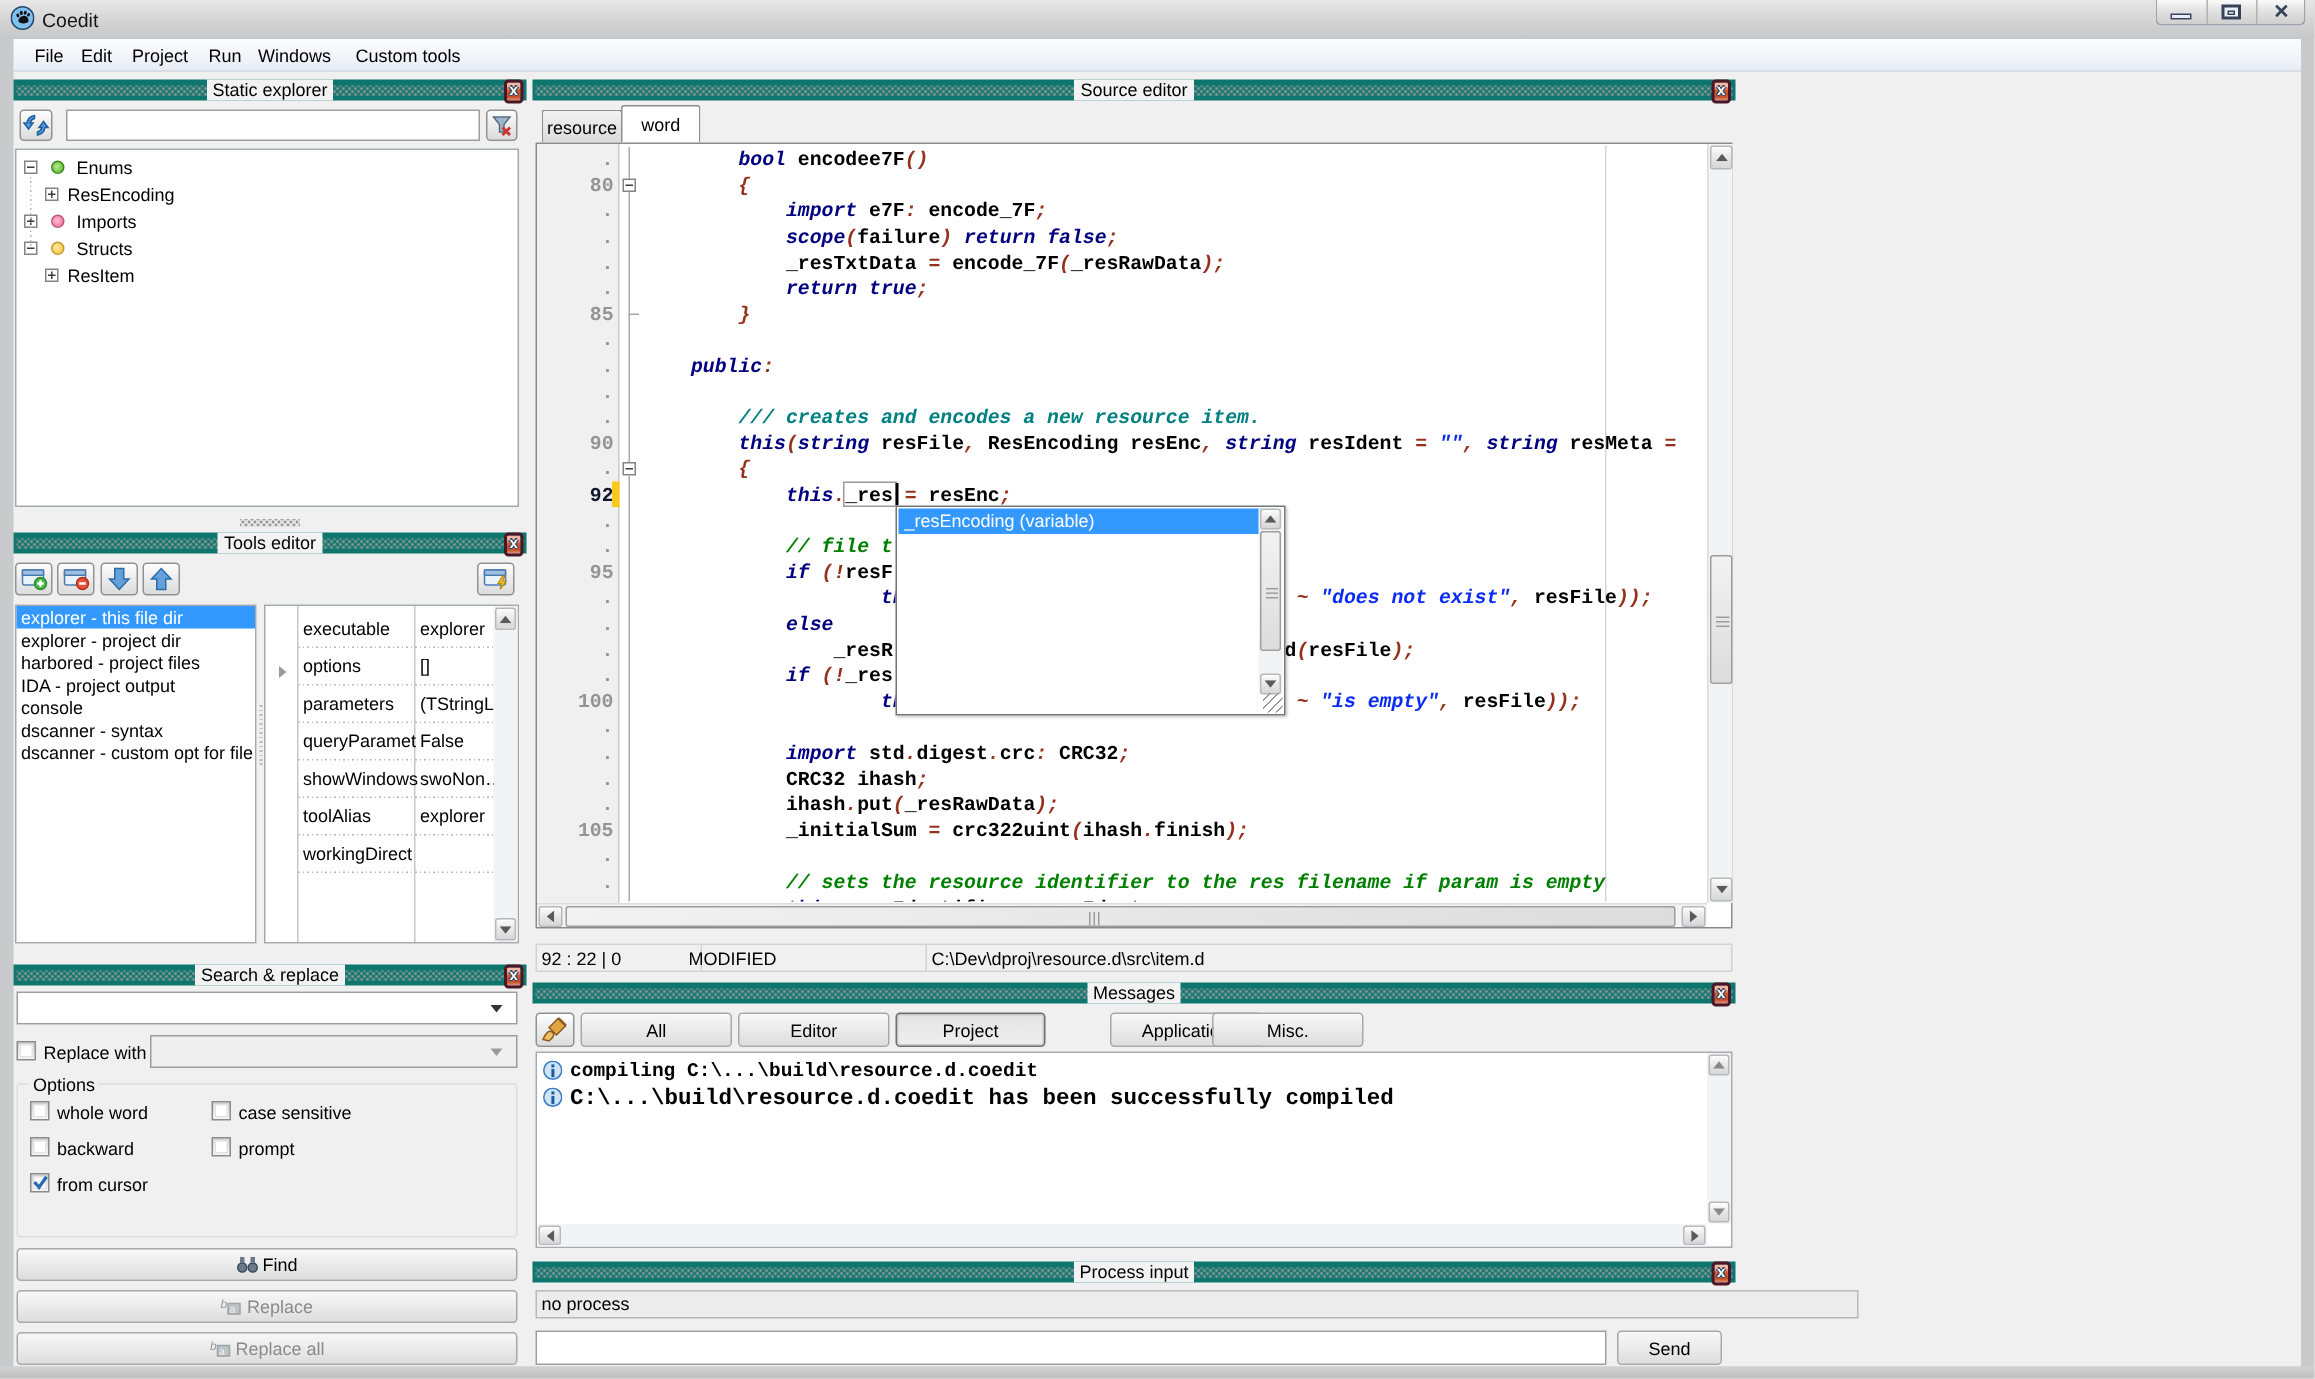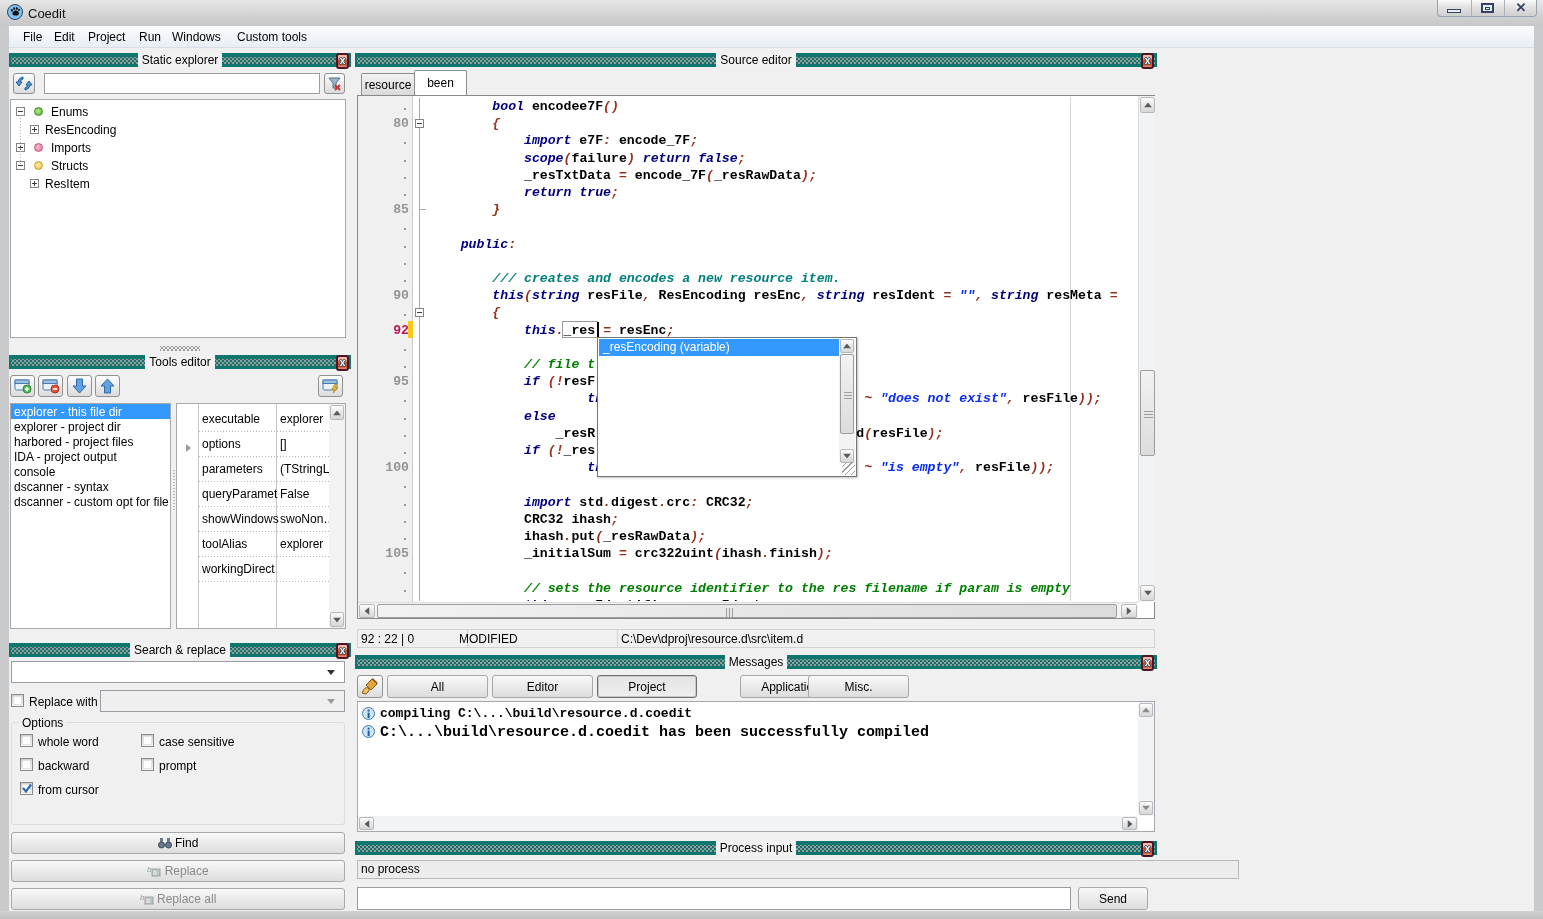--- a/index.html
+++ b/index.html
@@ -251,39 +251,39 @@
       <text x="6" y="10" font-size="7" fill="#fff">a</text>
     </svg> Replace all</div>
 
 <div class="abs hdr" style="left:355px;top:53px;width:802px">
     <div class="dots"></div>
     <div class="t"><b>Source editor</b></div>
   </div>
 <div class="hx" style="left:1141px;top:53px"></div>
 
 <div class="abs" style="left:361px;top:73px;width:54px;height:22px;background:linear-gradient(#f2f2f2,#dadada);border:1px solid #8e8e8e;border-bottom:none;border-radius:2px 2px 0 0;text-align:center;line-height:22px">resource</div>
-<div class="abs" style="left:414px;top:70px;width:53px;height:25px;background:#fff;border:1px solid #8e8e8e;border-bottom:none;border-radius:2px 2px 0 0;text-align:center;line-height:24px">been</div>
+<div class="abs" style="left:414px;top:70px;width:53px;height:25px;background:#fff;border:1px solid #8e8e8e;border-bottom:none;border-radius:2px 2px 0 0;text-align:center;line-height:24px">word</div>
 
 <div class="abs" style="left:357px;top:95px;width:798px;height:524px;background:#fff;border:1px solid #898989"></div>
 <div class="abs" style="left:358px;top:96px;width:55px;height:506px;background:#f0f0f0;border-right:1px solid #cbcbcb"></div>
 
 <pre class="abs mono" id="gut" style="left:358px;top:98px;width:51px;text-align:right;line-height:17.2px;color:#949494">.
 80
 .
 .
 .
 .
 85
 .
 .
 .
 .
 90
 .
-<span style="color:#be185d">92</span>
+<span style="color:#0f172a">92</span>
 .
 .
 95
 .
 .
 .
 .
 100
 .
 .

